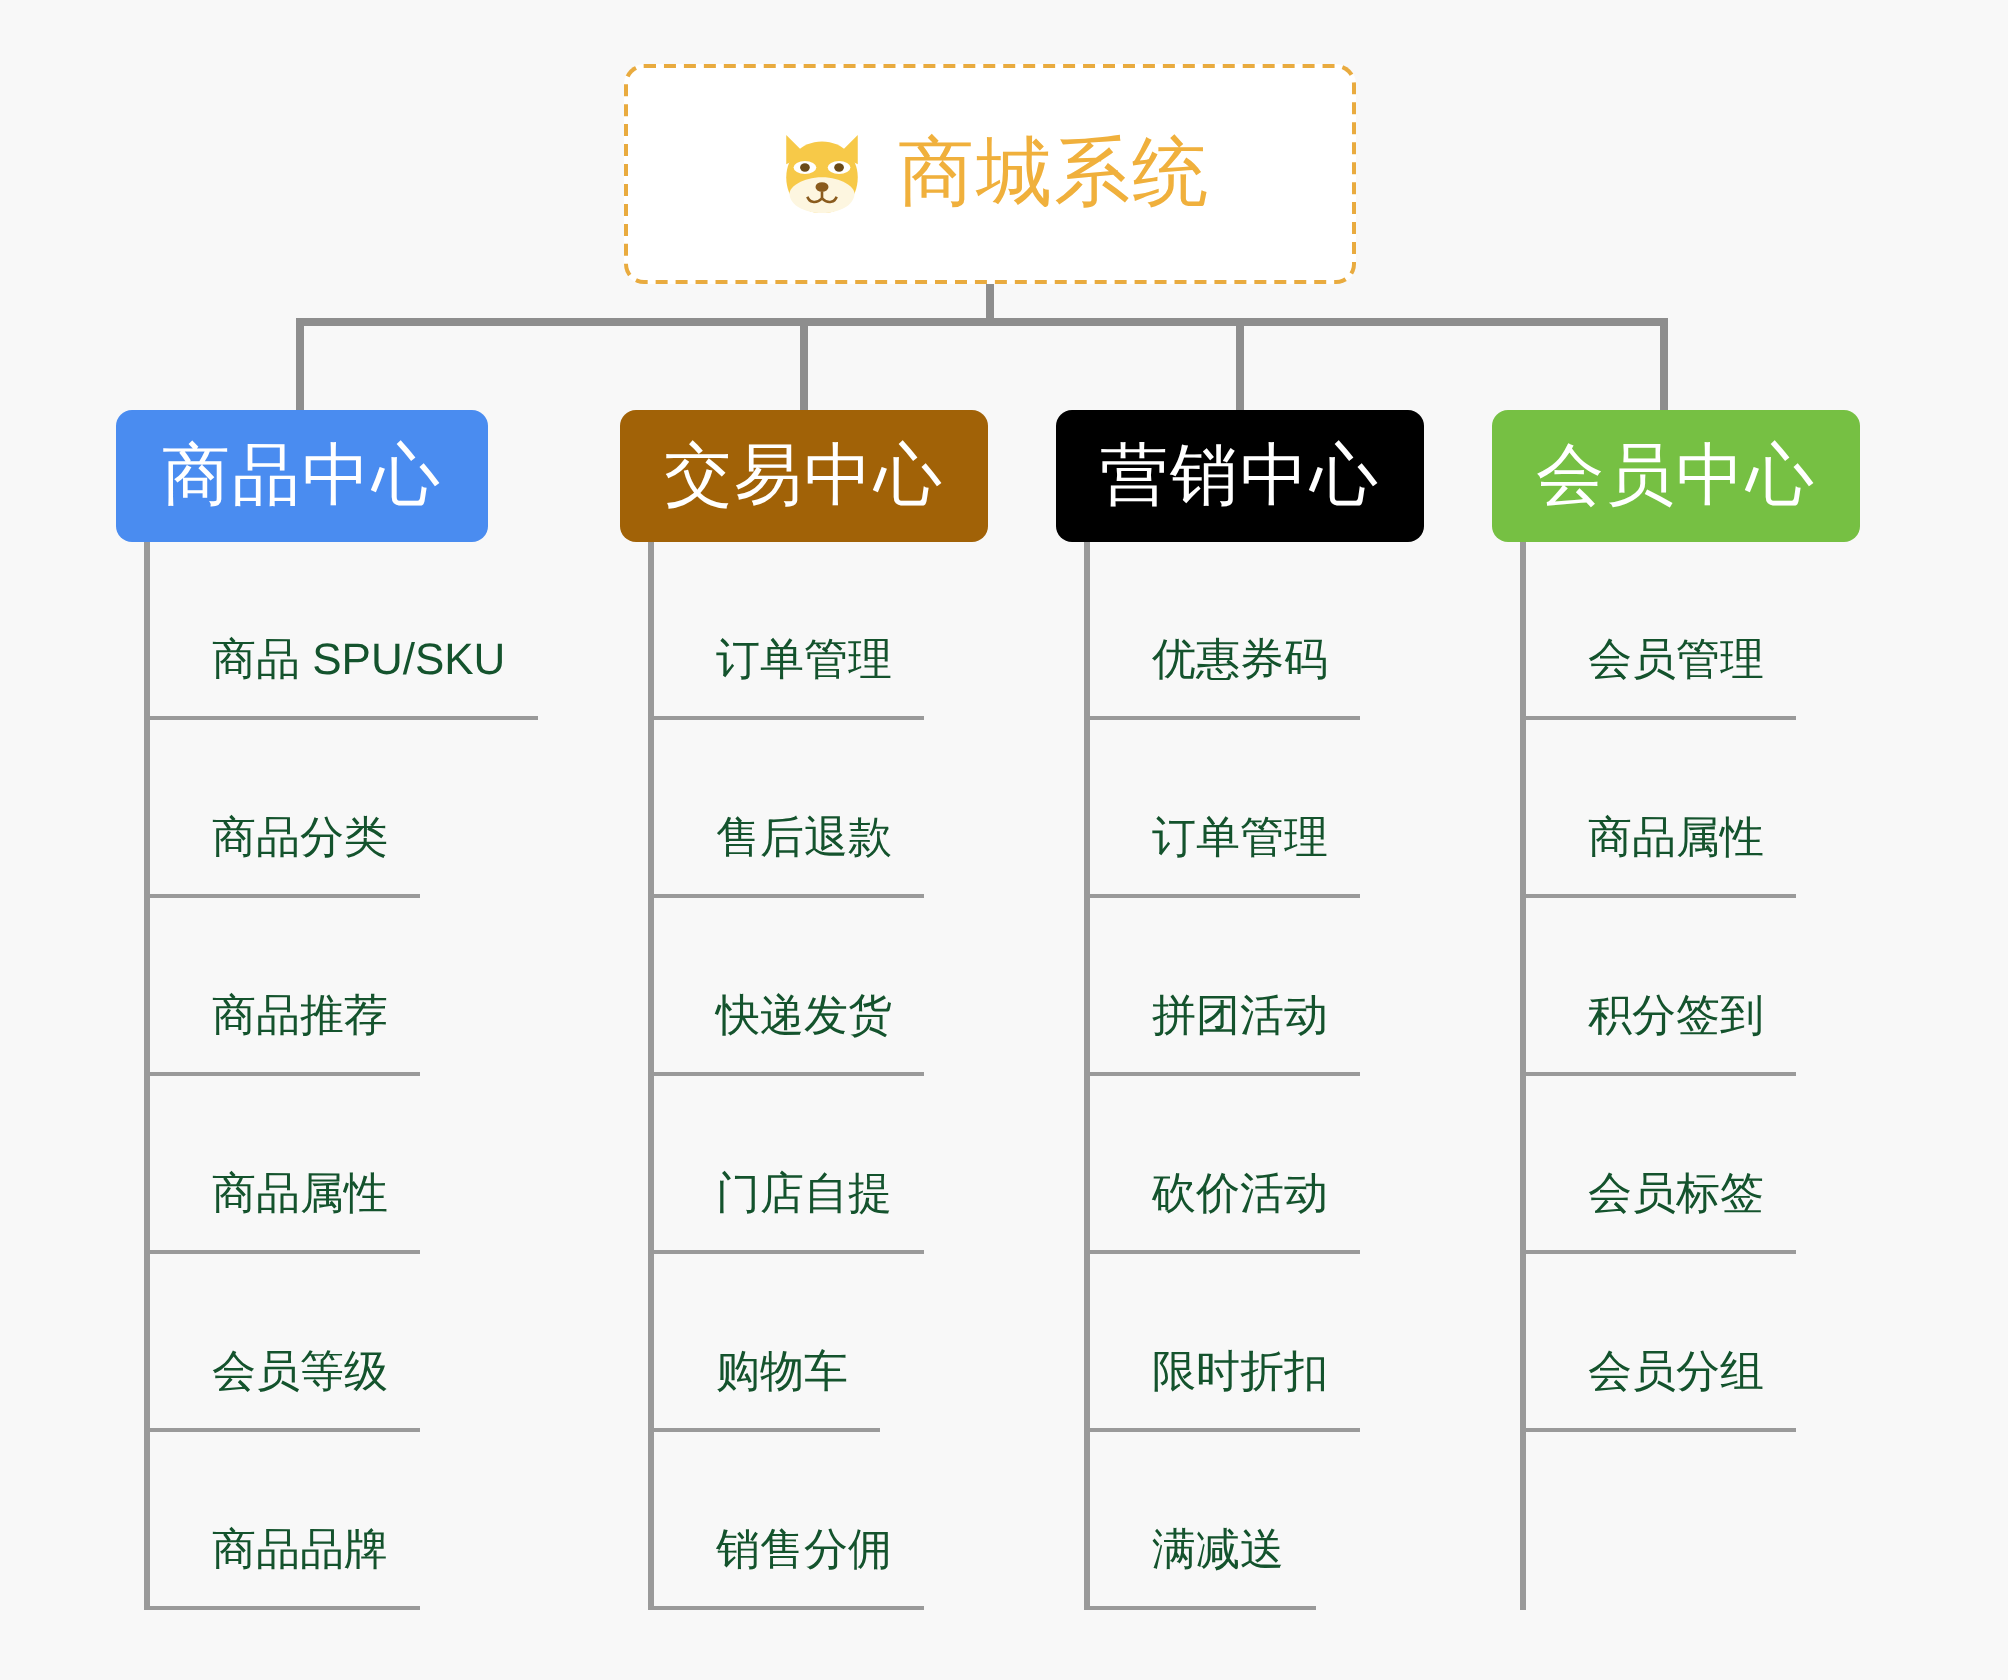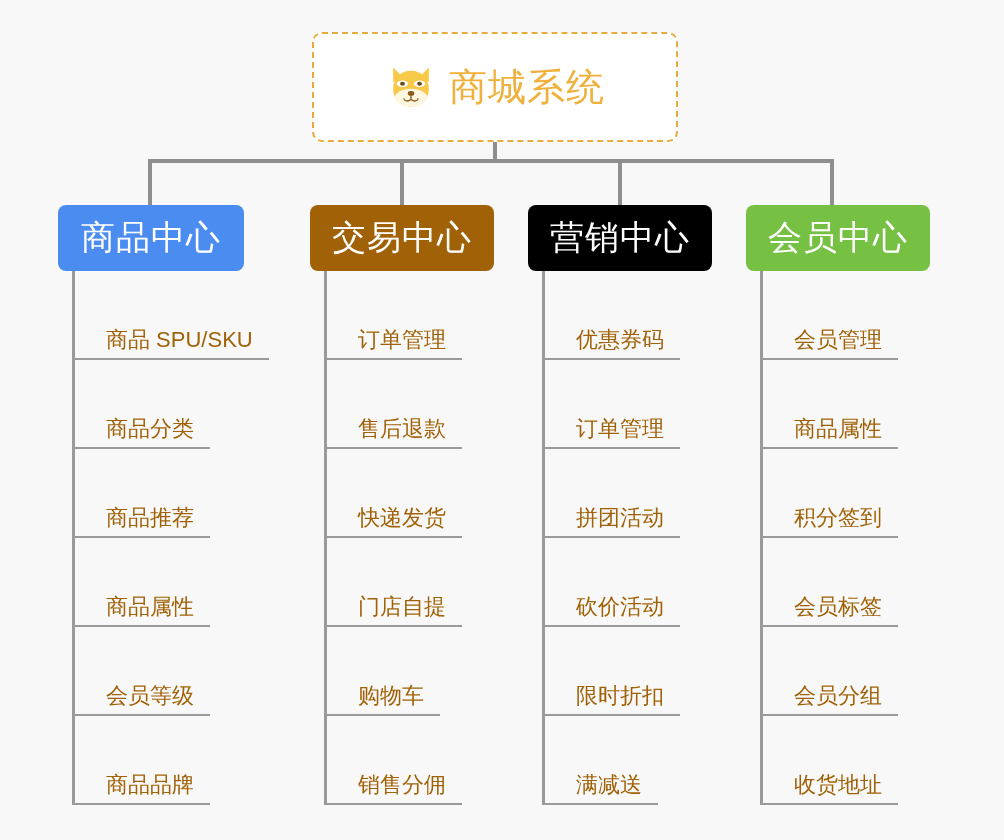--- a/index.html
+++ b/index.html
@@ -107,23 +107,23 @@
   .leaf {
     position: relative;
     height: 89px;
     box-sizing: border-box;
     display: flex;
     align-items: flex-end;
     padding-left: 34px;
   }
   .leaf-text {
     font-size: 22px;
-    color: #a16207;
+    color: #14532d;
     line-height: 1;
-    padding-bottom: 9px;
+    padding-bottom: 19px;
     white-space: nowrap;
   }
   .leaf-rule {
     position: absolute;
     left: 0;
     bottom: 0;
     height: 2px;
     background: #9a9a9a;
   }
 </style>
@@ -275,20 +275,16 @@
         <span class="leaf-rule" style="width: 138px;"></span>
       </div>
       <div class="leaf">
         <span class="leaf-text">会员标签</span>
         <span class="leaf-rule" style="width: 138px;"></span>
       </div>
       <div class="leaf">
         <span class="leaf-text">会员分组</span>
         <span class="leaf-rule" style="width: 138px;"></span>
       </div>
-      <div class="leaf">
-        <span class="leaf-text">收货地址</span>
-        <span class="leaf-rule" style="width: 138px;"></span>
-      </div>
     </div>
   </div>
 
 </div>
 
 </body></html>

